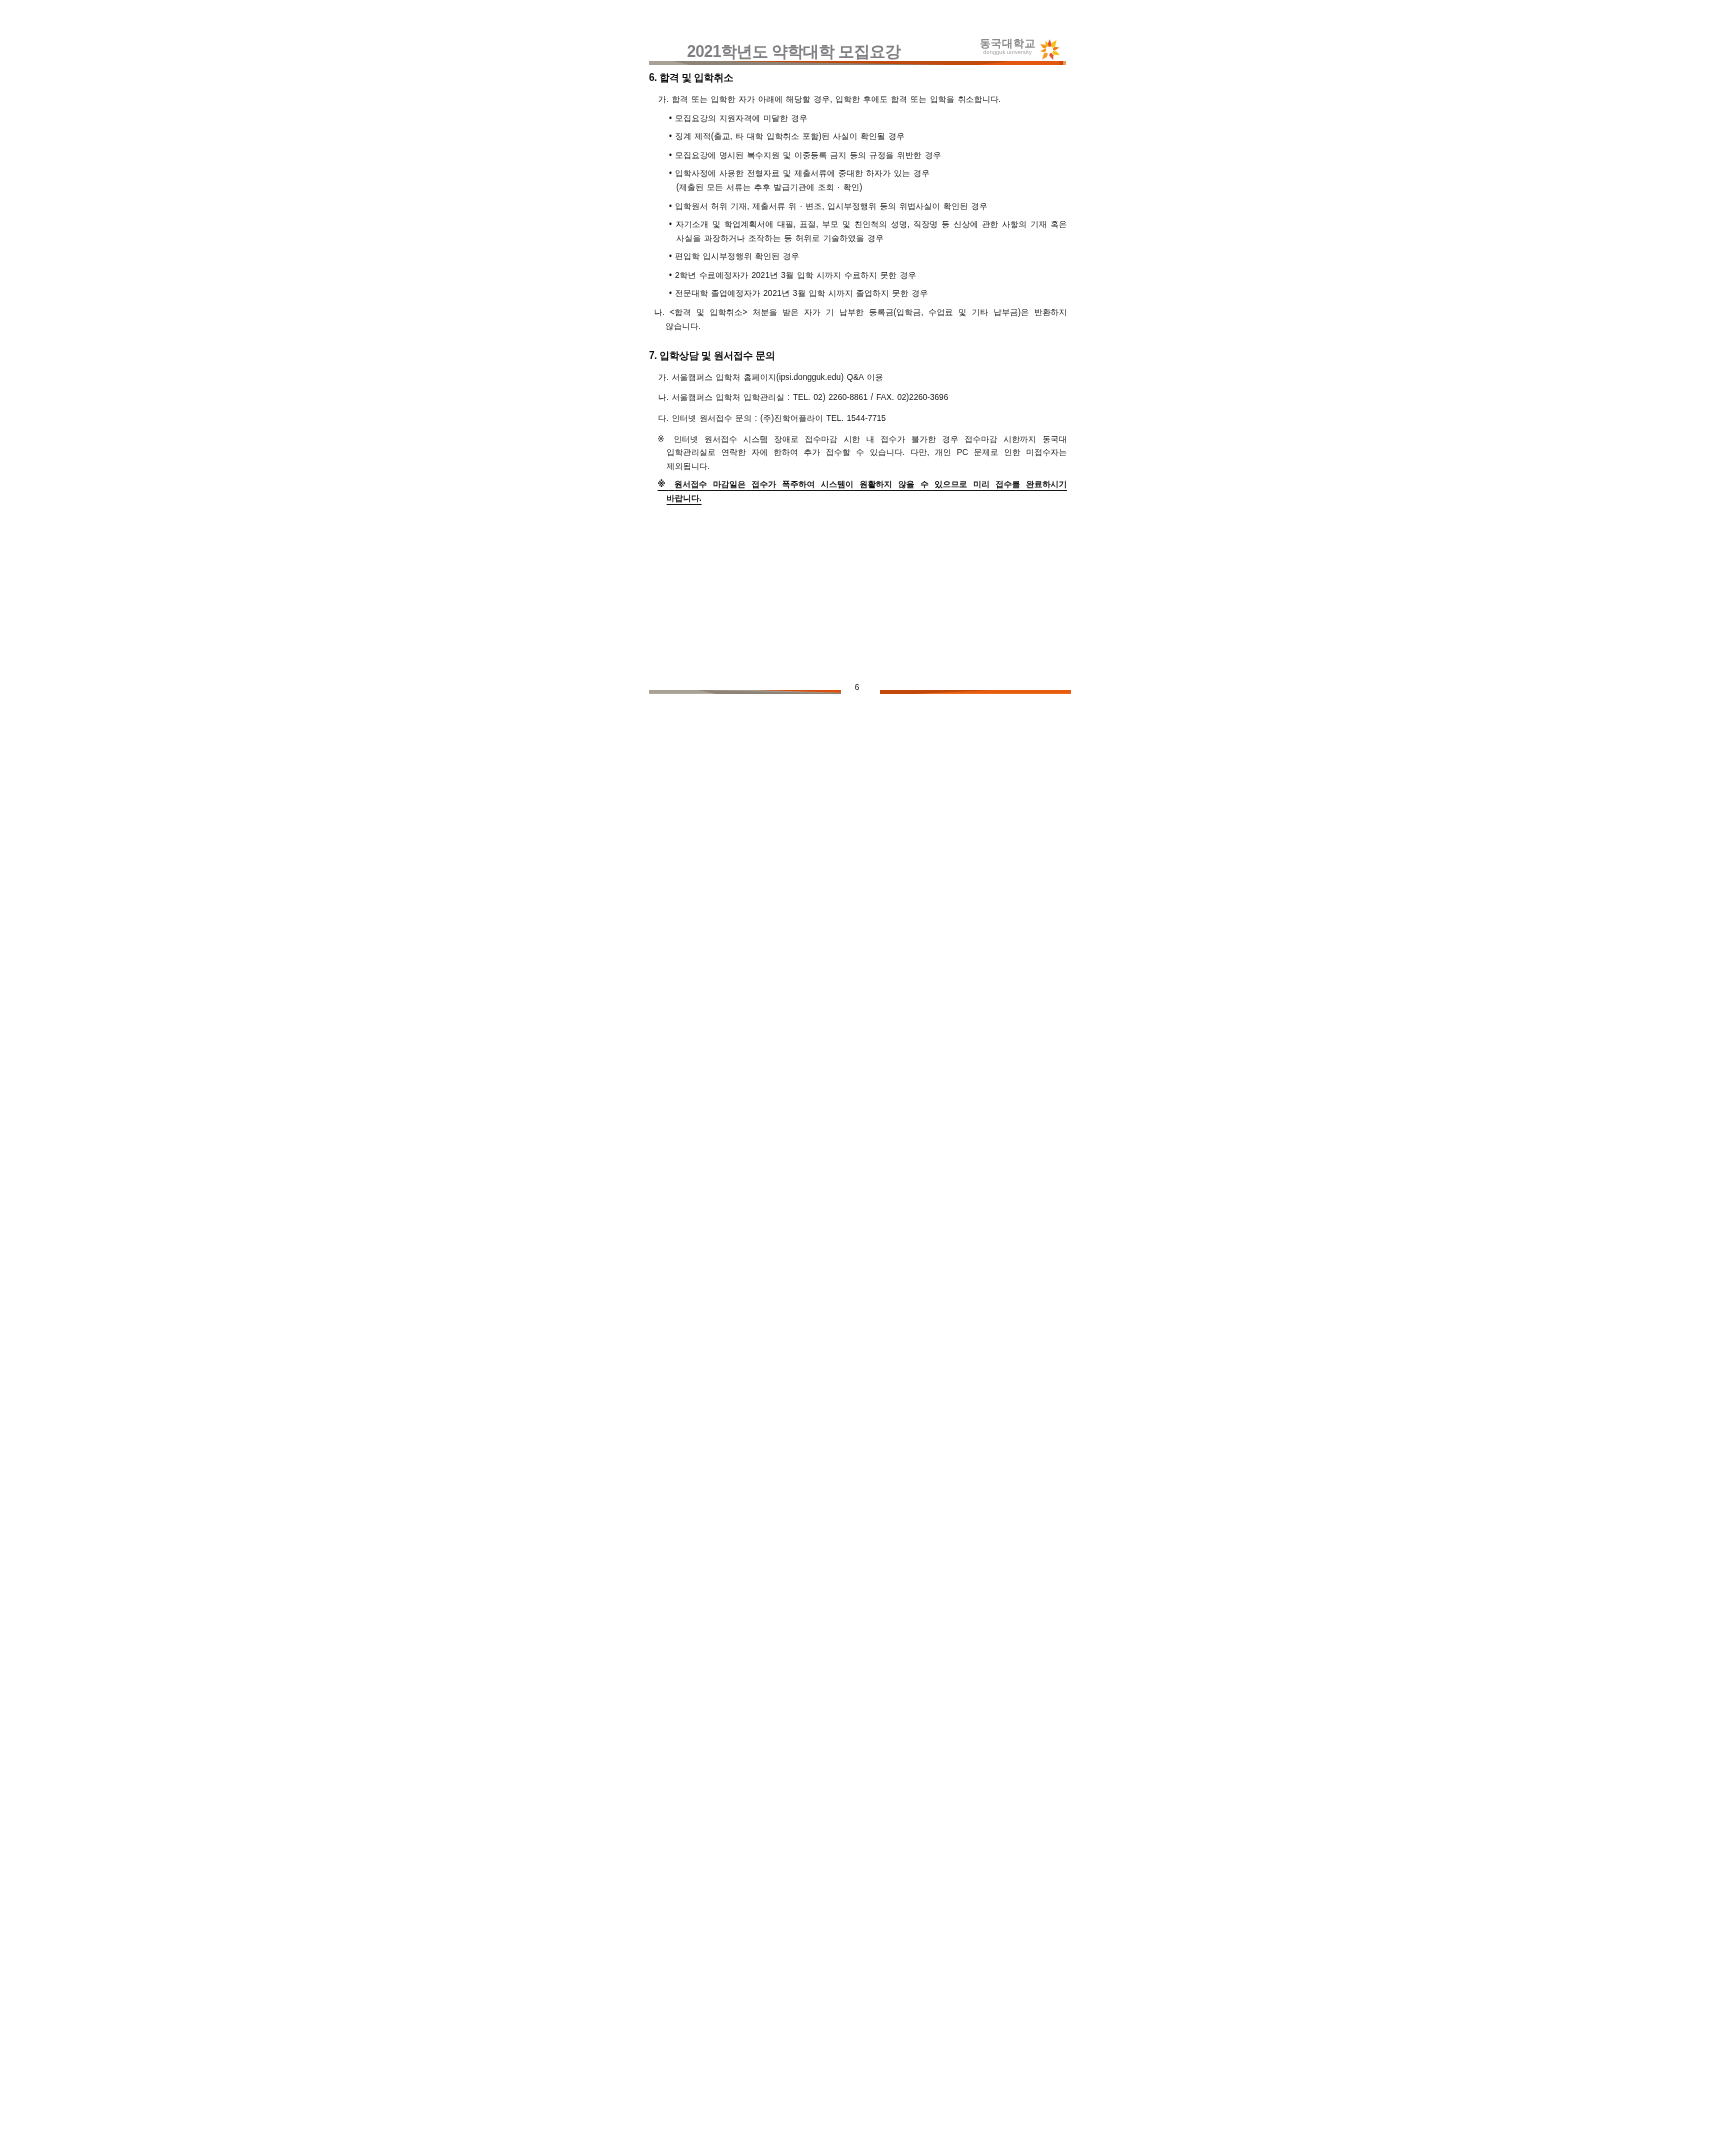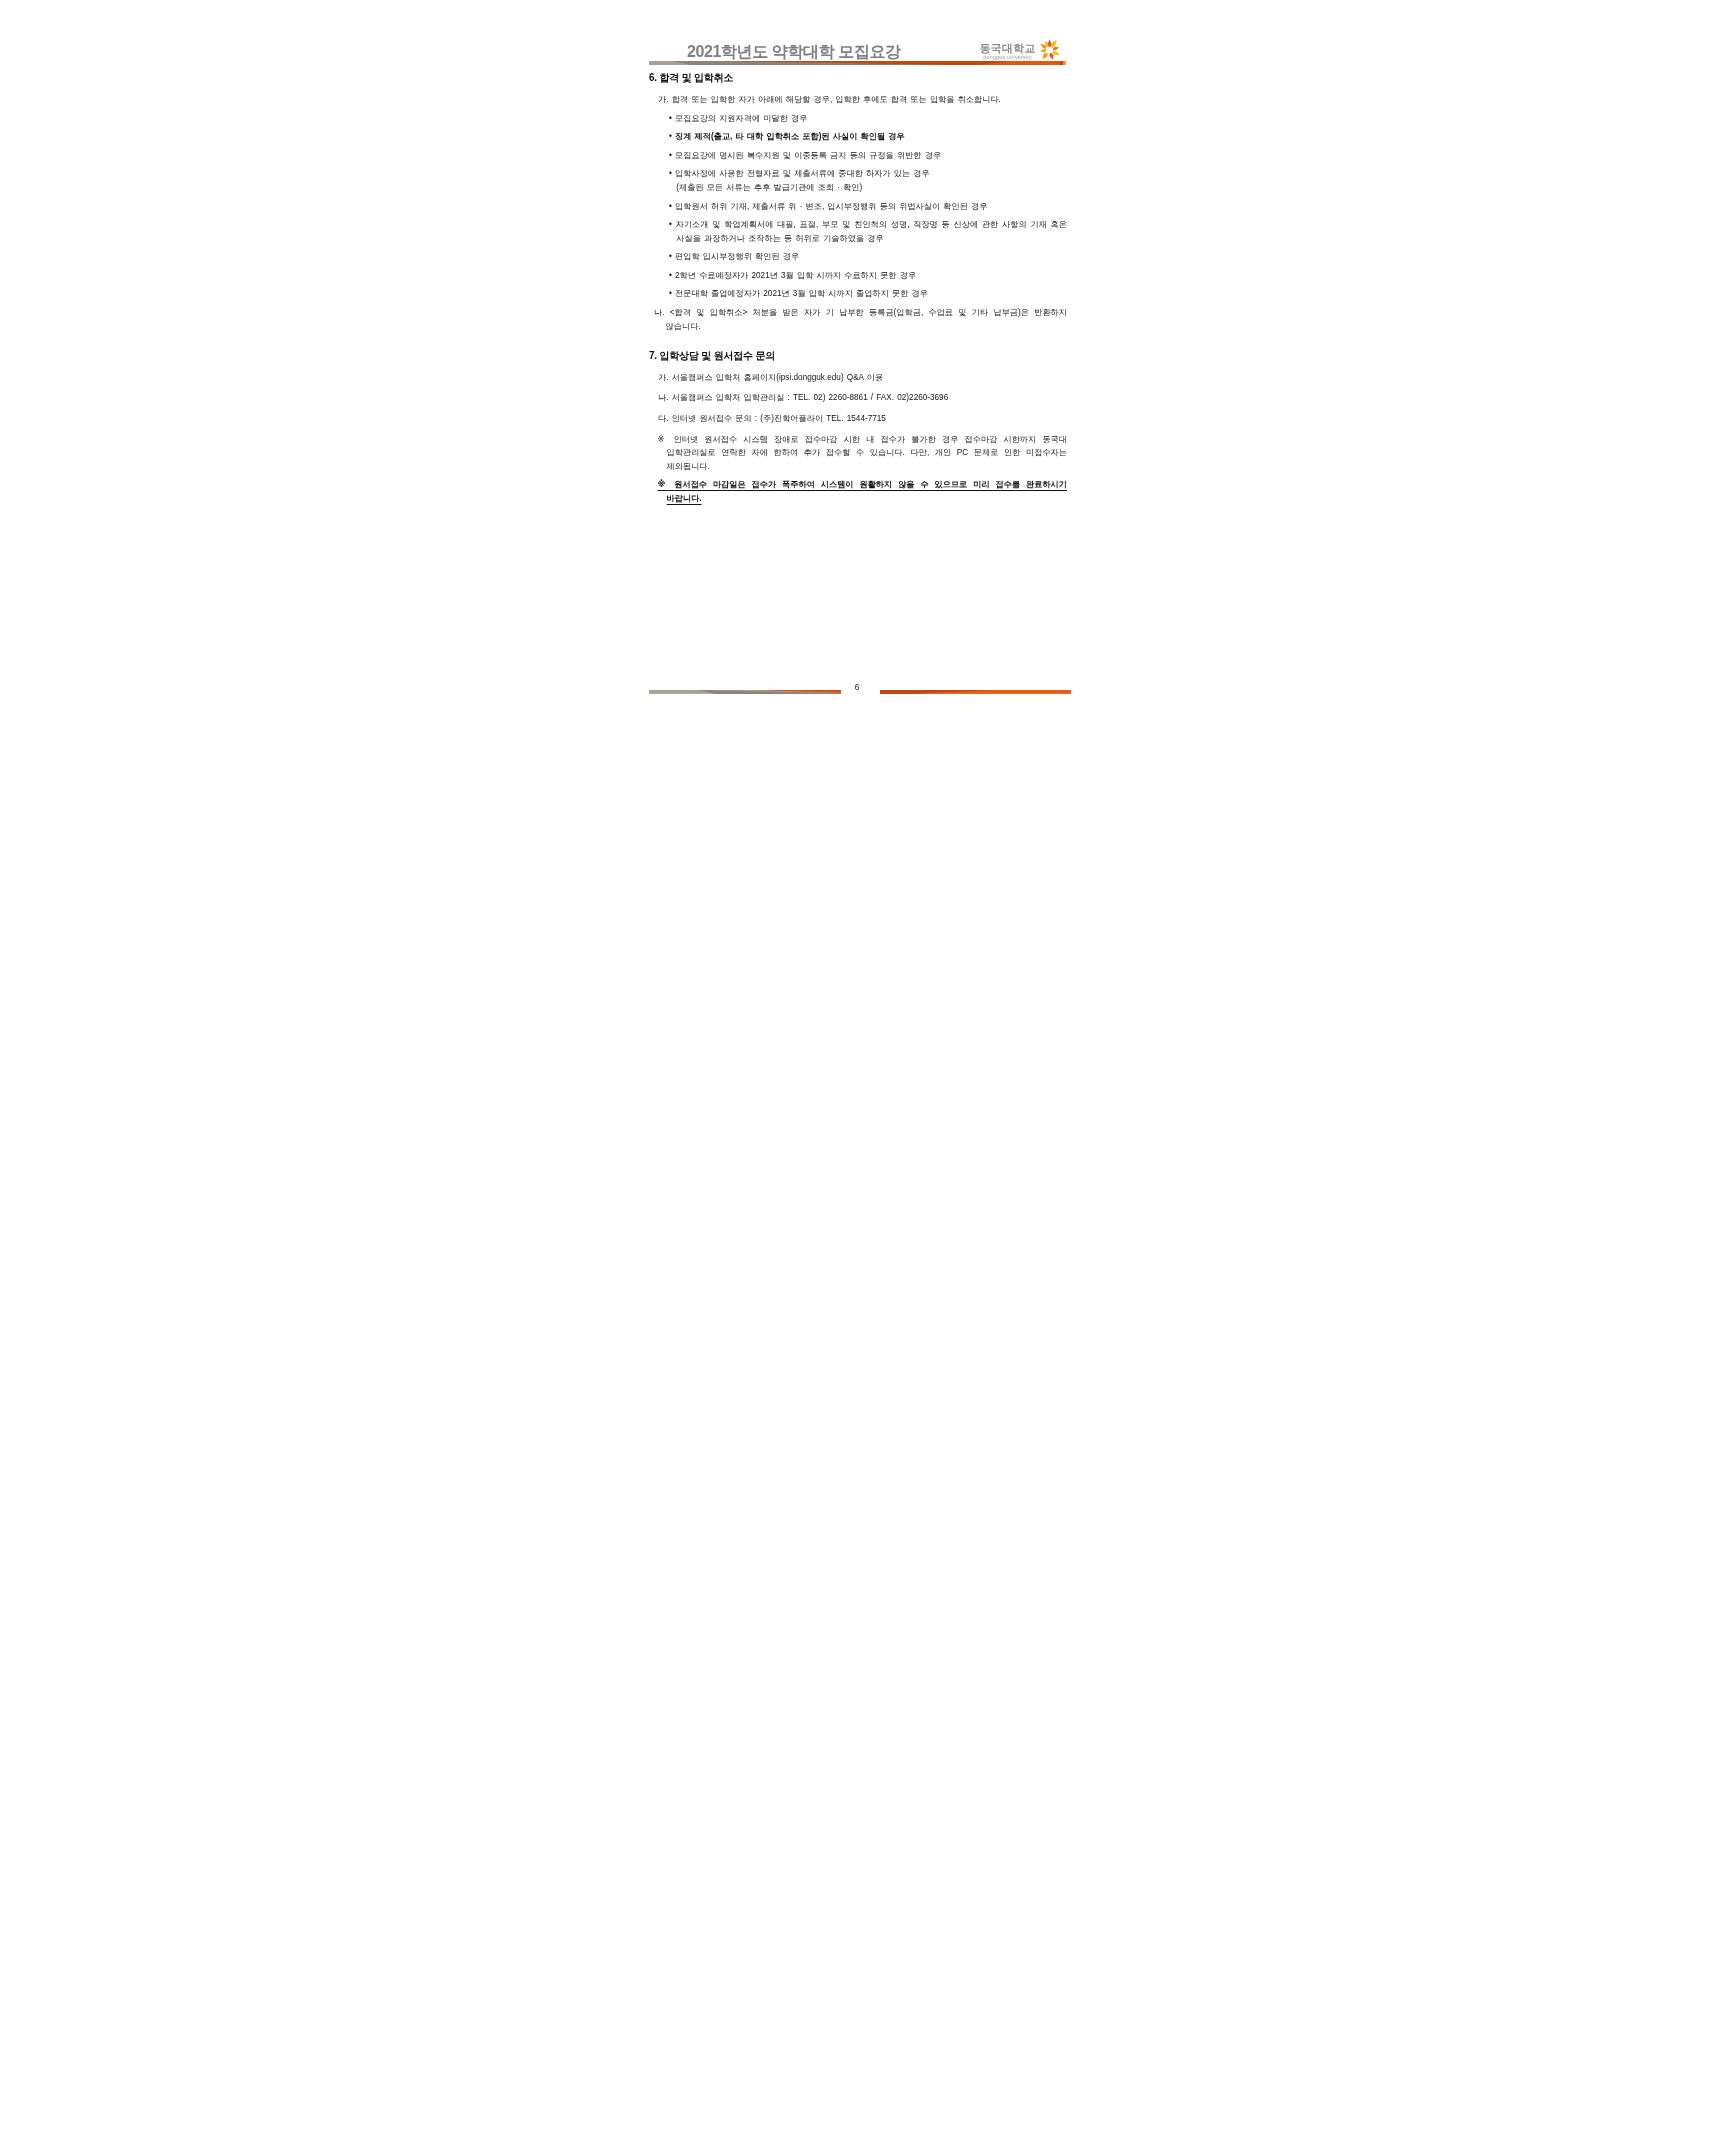--- a/index.html
+++ b/index.html
@@ -11,42 +11,42 @@
   }
   
   .header-title{
     position:absolute; left:49px; top:42px;
     font-size:16px; font-weight:700; letter-spacing:-0.4px;
     color:#7f7f83;
     margin-left:38px;
   }
   .logo{
     position:absolute; right:52px; top:38px;
-    display:flex; align-items:flex-end; gap:3.4px;
+    display:flex; align-items:flex-start; gap:3.4px;
   }
   .logo-textcol{ text-align:center; line-height:1.05; }
   .logo-kr{ font-size:10.8px; font-weight:700; color:#8a8a8a; letter-spacing:0.4px;}
   .logo-en{ font-size:5.4px; color:#9c9c9c; letter-spacing:0.2px; margin-top:0.9px;}
   .logo-mark{ width:23px; height:23px; display:block; }
   .header-bar{ position:absolute; left:49px; top:61px; width:417px; height:4.3px; }
   .header-bar svg, .fbar svg{ display:block; width:100%; height:100%; }
   
   .main{ position:absolute; left:49px; top:71px; width:418px; }
   .h2{
     font-size:10px; font-weight:700; color:#0d0d0d;
     letter-spacing:-0.2px; line-height:13px; margin:0 0 8.6px 0;
   }
   .txt{
     font-size:8.2px; line-height:13.8px; word-spacing:0.9px;
     text-align:justify; word-break:keep-all; color:#141414;
   }
   .s6-intro{ margin:0 0 5.6px 9px; padding-left:11.6px; text-indent:-11.6px; }
   .bullet-list{ list-style:none; margin:0 0 3.9px 0; padding:0; }
   .bullet-list li{ margin:0 0 4.7px 20px; padding-left:7.3px; text-indent:-7.3px; }
-  .bullet-list li.bold{ font-weight:700; }
+  .bullet-list li.bold{ font-weight:400; }
   .s6-closing{ margin:0 0 0 5px; padding-left:11.6px; text-indent:-11.6px; }
   .section7{ margin-top:15.5px; }
   .s7-item{ margin:0 0 6.9px 9px; padding-left:11.6px; text-indent:-11.6px; }
   .note{ margin:0 0 4.3px 8.6px; padding-left:9px; text-indent:-9px; }
   .note.em{
     font-weight:700;
     text-decoration:underline; text-decoration-thickness:0.9px; text-underline-offset:2.6px;
   }
   
   .fbar{ position:absolute; top:690px; height:3.9px; }

